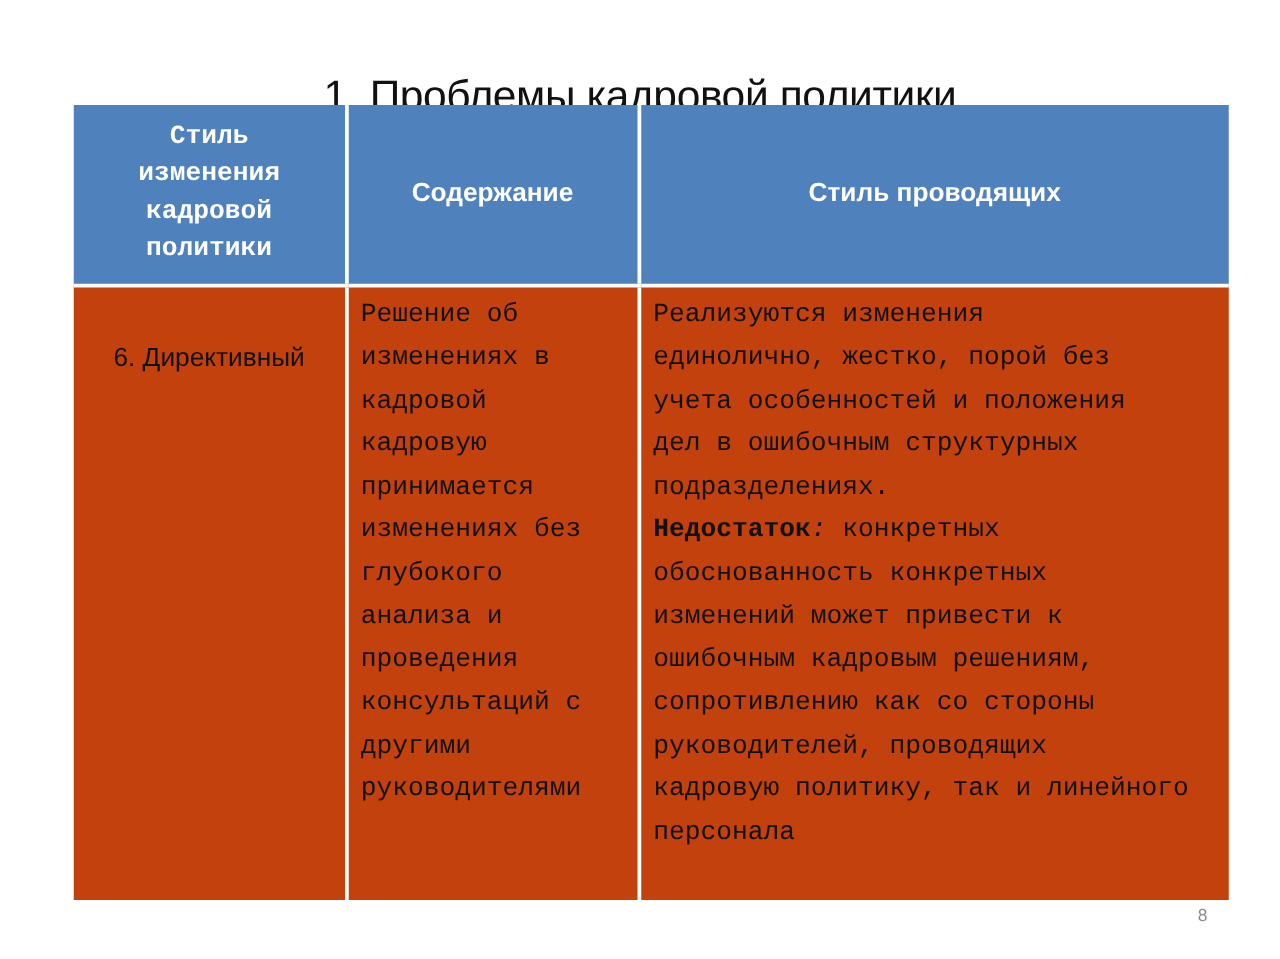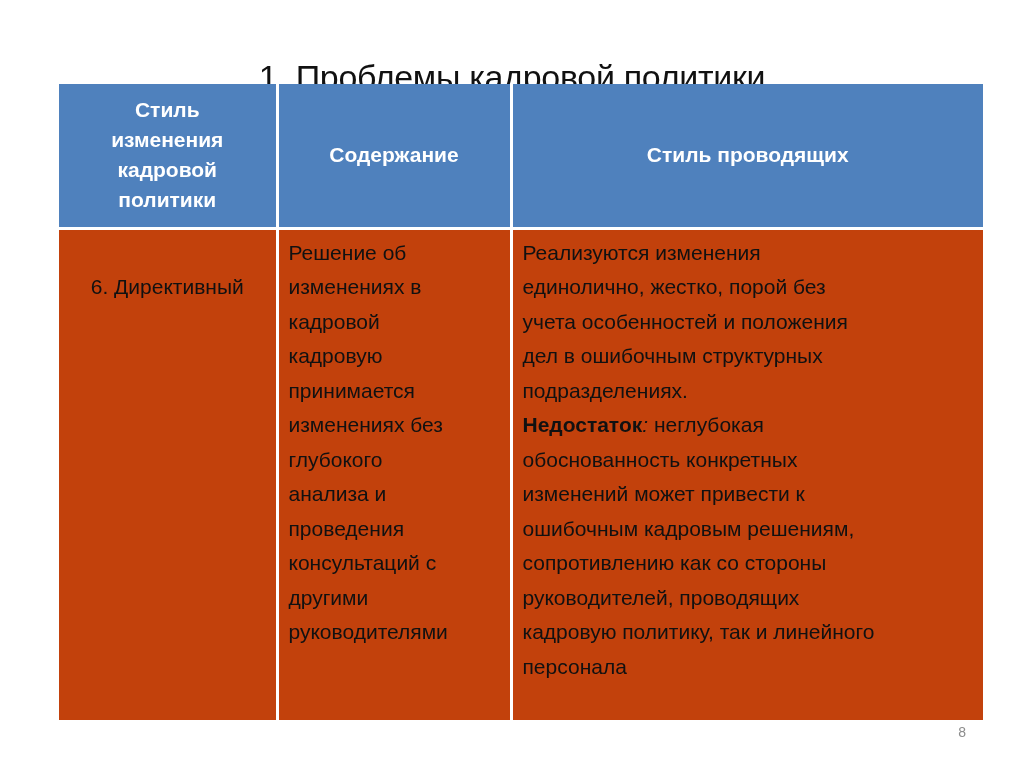--- a/index.html
+++ b/index.html
@@ -56,21 +56,21 @@
       color: #111111;
       font-size: 21px;
       line-height: 34.5px;
       vertical-align: top;
       border-left: 3px solid #ffffff;
     }
     .table td:first-child { border-left: none; }
     .cell-style { text-align: center; padding-top: 40px !important; }
     .cell-content { padding: 6px 8px 0 10px !important; }
     .cell-impl { padding: 6px 8px 0 10px !important; }
-    .line { display: block; white-space: nowrap; }
+    .line { display: block; white-space: nowrap; font-family: Liberation Mono, monospace; }
     .bold { font-weight: bold; }
     .italic { font-style: italic; }
     .page-number {
       position: absolute;
       right: 58px;
       top: 724px;
       font-size: 14px;
       color: #8c8c8c;
     }
   </style>
@@ -115,21 +115,21 @@
         <span class="line">консультаций с</span>
         <span class="line">другими</span>
         <span class="line">руководителями</span>
       </td>
       <td class="cell-impl">
         <span class="line">Реализуются изменения</span>
         <span class="line">единолично, жестко, порой без</span>
         <span class="line">учета особенностей и положения</span>
         <span class="line">дел в ошибочным структурных</span>
         <span class="line">подразделениях.</span>
-        <span class="line"><span class="bold">Недостаток</span><span class="italic">:</span><span style="white-space:pre"> неглубокая</span></span>
+        <span class="line"><span class="bold">Недостаток</span><span class="italic">:</span><span style="white-space:pre"> конкретных</span></span>
         <span class="line">обоснованность конкретных</span>
         <span class="line">изменений может привести к</span>
         <span class="line">ошибочным кадровым решениям,</span>
         <span class="line">сопротивлению как со стороны</span>
         <span class="line">руководителей, проводящих</span>
         <span class="line">кадровую политику, так и линейного</span>
         <span class="line">персонала</span>
       </td>
     </tr>
   </tbody>

